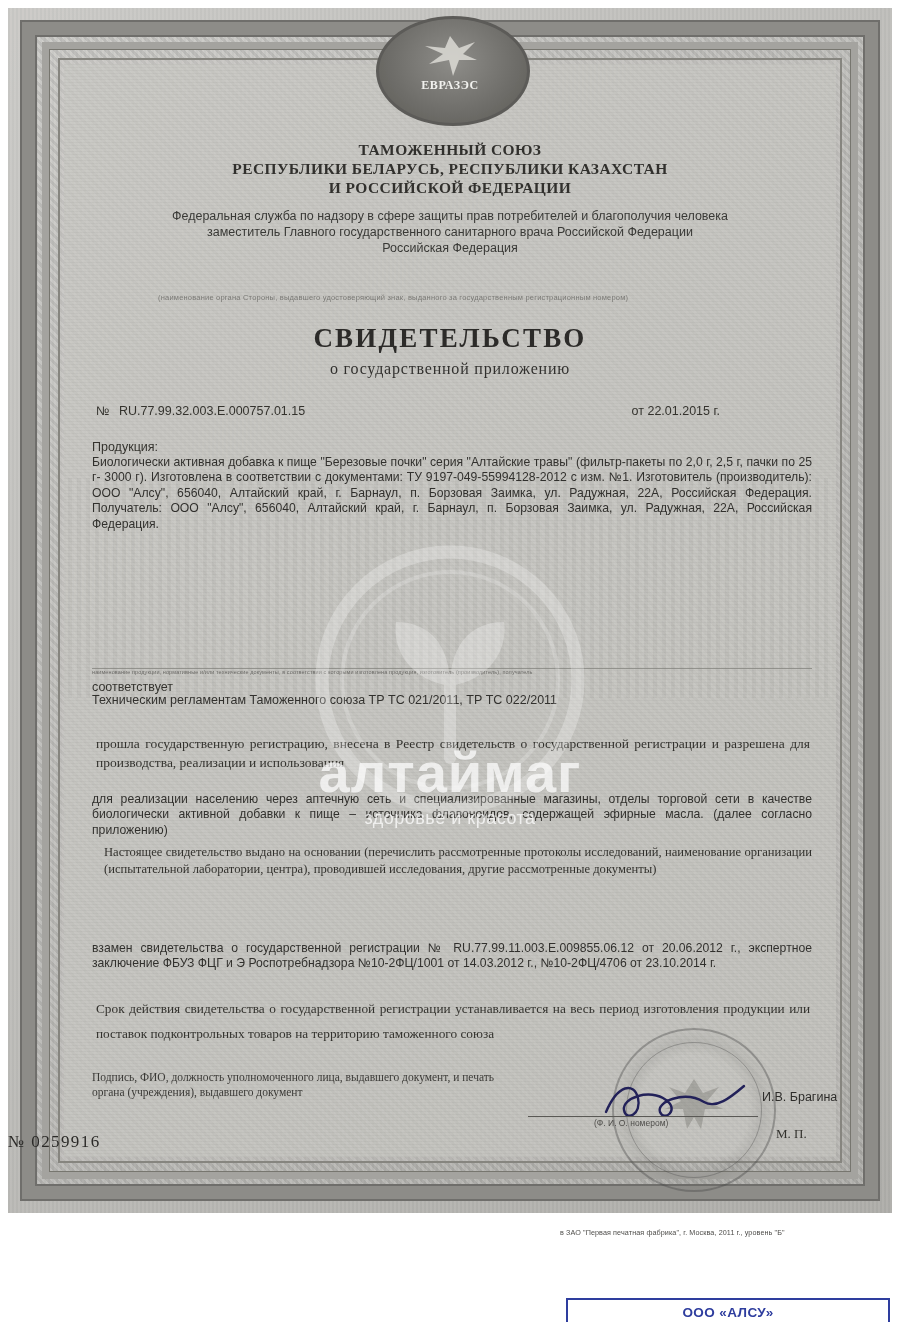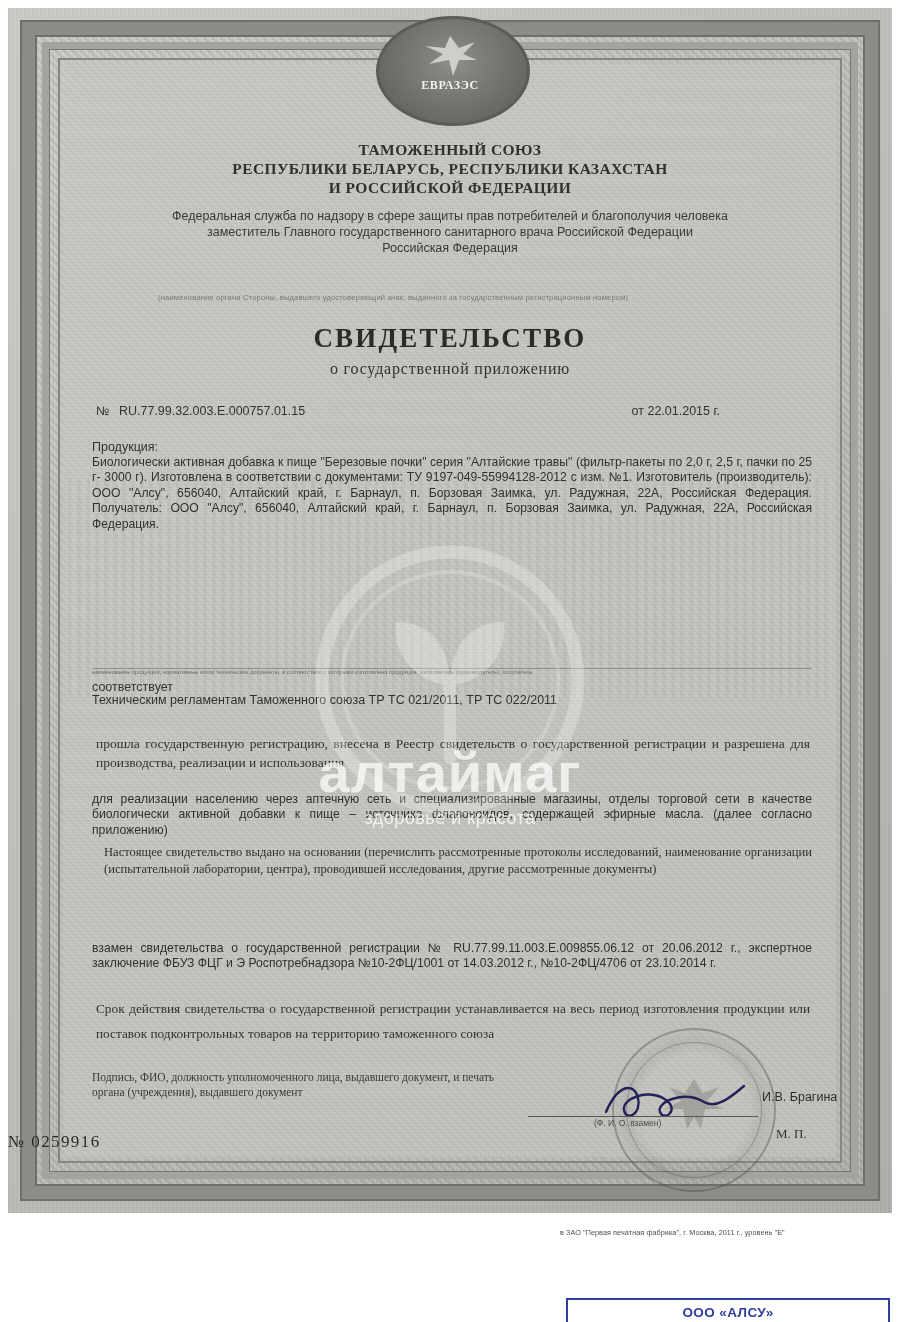--- a/index.html
+++ b/index.html
@@ -180,21 +180,21 @@
     <div class="sign-note">Подпись, ФИО, должность уполномоченного лица, выдавшего документ, и печать органа (учреждения), выдавшего документ</div>
     <div class="seal">
       <svg class="eagle" width="74" height="74" viewBox="0 0 74 74">
         <path d="M37 6 L46 20 L62 14 L50 28 L66 36 L48 36 L44 56 L37 44 L30 56 L26 36 L8 36 L24 28 L12 14 L28 20 Z" fill="#55544f" opacity=".6"></path>
       </svg>
     </div>
     <svg class="autograph" width="150" height="54" viewBox="0 0 150 54">
       <path d="M6 36 C18 8, 34 6, 38 22 C42 38, 26 46, 24 34 C22 22, 50 12, 66 24 C80 34, 64 46, 60 36 C56 26, 84 14, 104 26 C116 33, 130 22, 144 10" fill="none" stroke="#24235a" stroke-width="2.4" stroke-linecap="round"></path>
     </svg>
     <div class="sign-line"></div>
-    <div class="sign-caption">(Ф. И. О. взамен)</div>
+    <div class="sign-caption">(Ф. И. О. номером)</div>
     <div class="sign-name">И.В. Брагина</div>
     <div class="mp">М. П.</div>
 
     <div class="blank-no">№ 0259916</div>
   </div>
 
   <svg class="wm-logo" viewBox="0 0 300 300">
     <circle cx="150" cy="150" r="128" fill="none" stroke="#ffffff" stroke-width="13" opacity=".85"></circle>
     <circle cx="150" cy="150" r="108" fill="none" stroke="#ffffff" stroke-width="4" opacity=".6"></circle>
     <path d="M150 228 L150 150" stroke="#ffffff" stroke-width="12" stroke-linecap="round" opacity=".9"></path>

